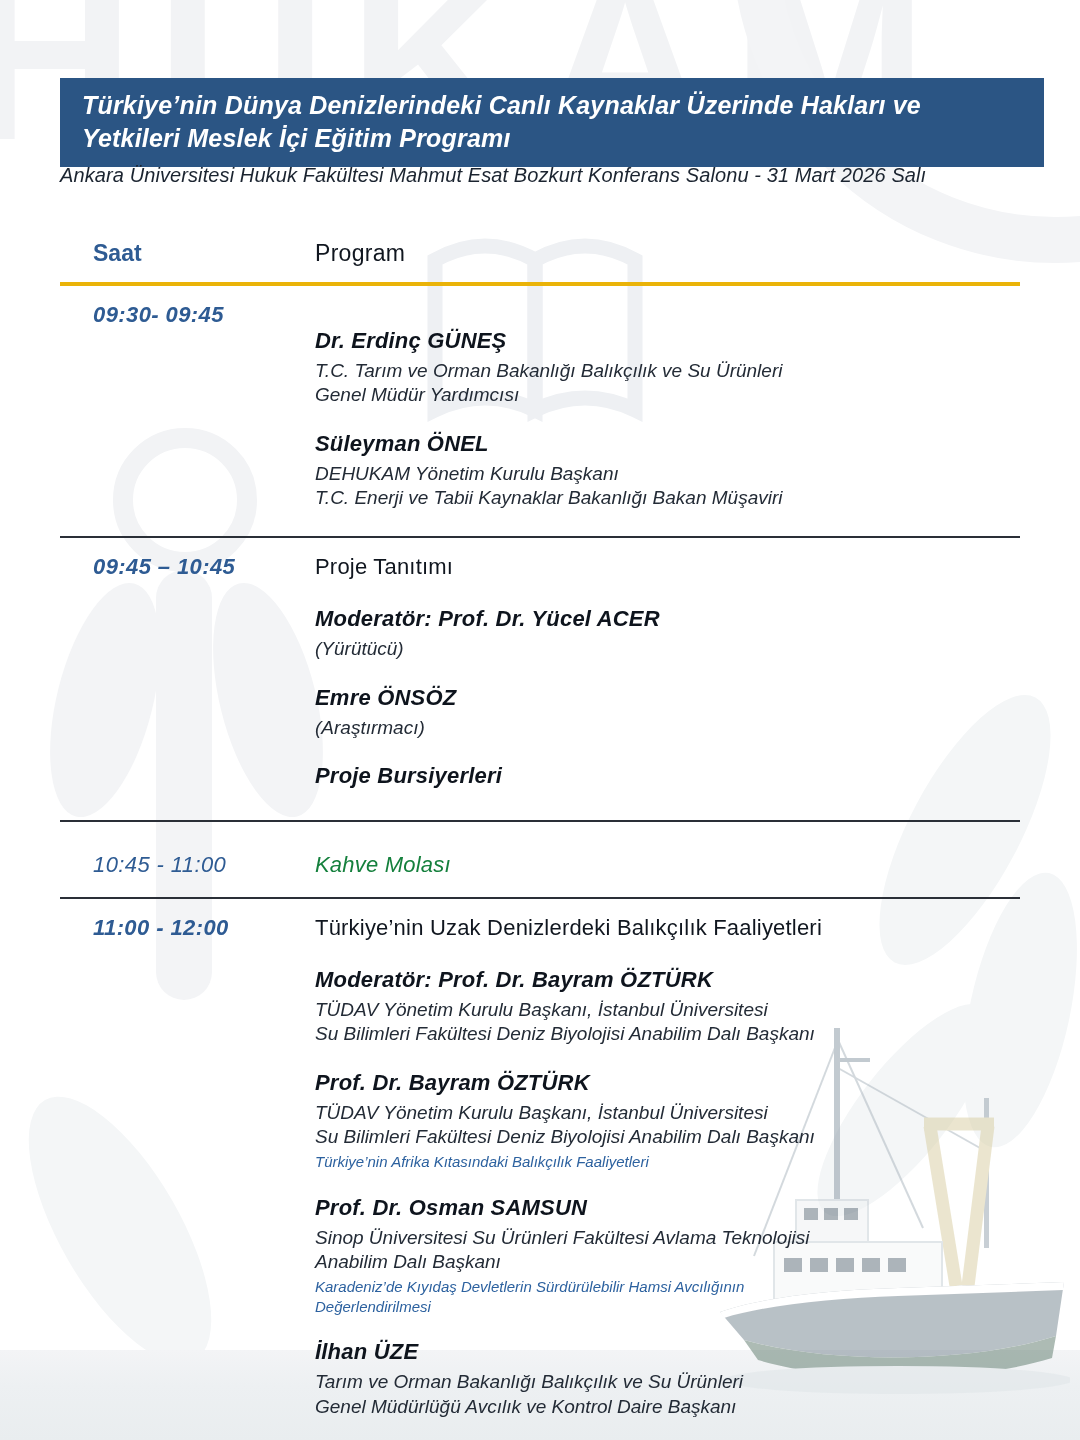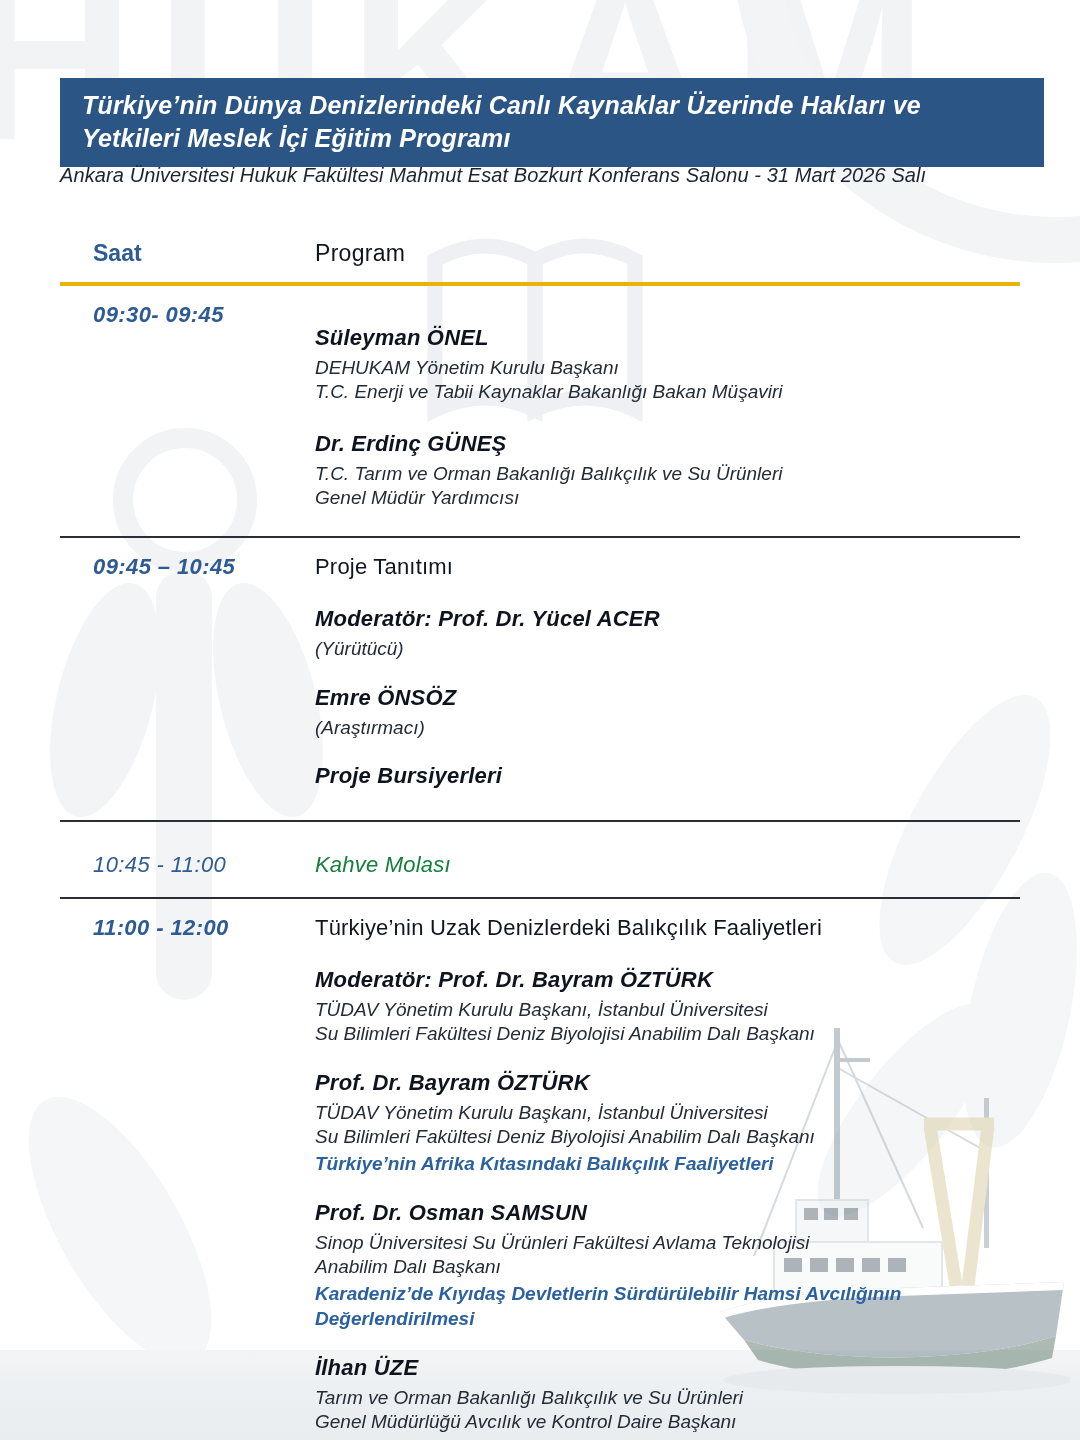--- a/index.html
+++ b/index.html
@@ -77,21 +77,21 @@
   .name {
     font-size:22px; font-weight:bold; font-style:italic;
     color:#0e141d; letter-spacing:.2px; margin-bottom:5px;
   }
   .desc {
     font-size:19px; font-style:italic; color:#232b36;
     line-height:1.28; white-space:pre-line;
   }
   .talk {
     margin-top:3px;
-    font-size:19px; font-weight:bold; font-style:italic;
+    font-size:15px; font-weight:normal; font-style:italic;
     color:#2c619f; line-height:1.3; white-space:pre-line;
   }
 </style>
 </head>
 <body>
 
 <div class="page">
 
   <div class="wm-layer">
     <div class="wm-text">HUKAM</div>
@@ -167,29 +167,29 @@
     <div class="table">
 
       <div class="thead">
         <div class="th-time">Saat</div>
         <div class="th-program">Program</div>
       </div>
 
       <div class="row">
         <div class="time">09:30- 09:45</div>
         <div>
-          <div class="entry">
-            <div class="name">Süleyman ÖNEL</div>
-            <div class="desc">DEHUKAM Yönetim Kurulu Başkanı
-T.C. Enerji ve Tabii Kaynaklar Bakanlığı Bakan Müşaviri</div>
-          </div>
           <div class="entry first">
             <div class="name">Dr. Erdinç GÜNEŞ</div>
             <div class="desc">T.C. Tarım ve Orman Bakanlığı Balıkçılık ve Su Ürünleri
 Genel Müdür Yardımcısı</div>
+          </div>
+          <div class="entry">
+            <div class="name">Süleyman ÖNEL</div>
+            <div class="desc">DEHUKAM Yönetim Kurulu Başkanı
+T.C. Enerji ve Tabii Kaynaklar Bakanlığı Bakan Müşaviri</div>
           </div>
         </div>
       </div>
 
       <div class="row">
         <div class="time">09:45 – 10:45</div>
         <div>
           <div class="rtitle">Proje Tanıtımı</div>
           <div class="entry first">
             <div class="name">Moderatör: Prof. Dr. Yücel ACER</div>

